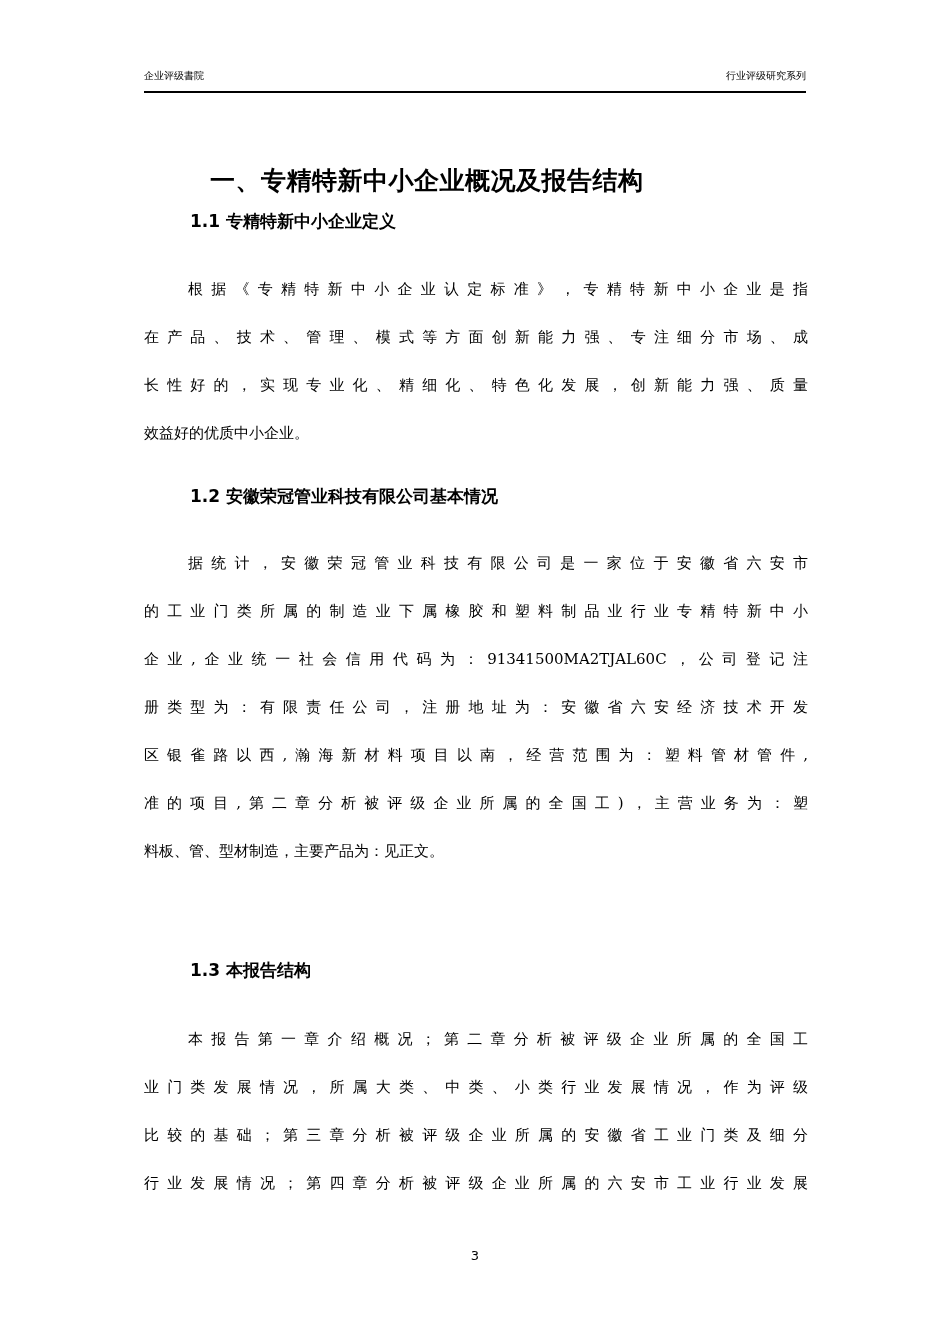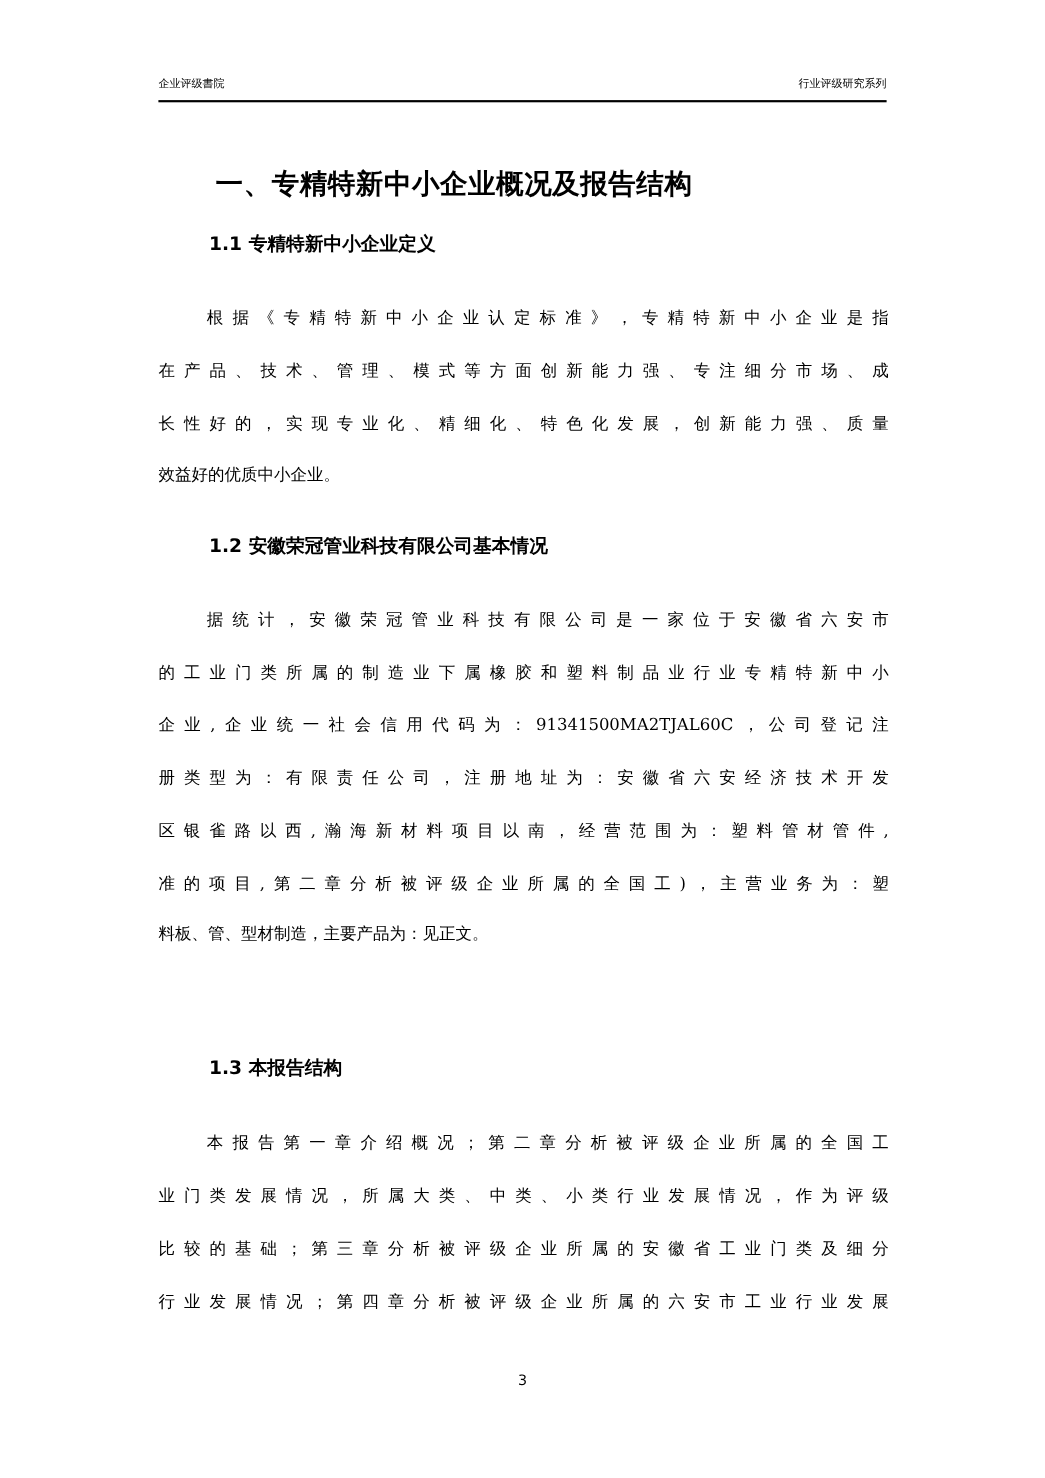--- a/index.html
+++ b/index.html
@@ -5,28 +5,28 @@
   html, body { margin: 0; padding: 0; background: #ffffff; }
   body { width: 950px; height: 1344px; position: relative; overflow: hidden; color: #000; }
   .page { position: absolute; left: 0; top: 0; width: 950px; height: 1344px; background: #fff; }
   .header { position: absolute; left: 144px; top: 66px; width: 662px; height: 24px;
             font-family: "DejaVu Sans", "Liberation Sans", sans-serif; font-size: 10px; color: #000; }
   .header .left { position: absolute; left: 0; top: 3px; }
   .header .right { position: absolute; right: 0; top: 3px; }
   .header-rule { position: absolute; left: 144px; top: 91px; width: 662px; height: 2px; background: #000; }
   .content { position: absolute; left: 144px; top: 140px; width: 664px;
              font-family: "DejaVu Serif", "Liberation Serif", serif; }
-  h1.chapter { margin: 2px; position: absolute; left: 50px; top: 8px; font-size: 25px; font-weight: bold;
+  h1.chapter { margin: 16px; position: absolute; left: 50px; top: 8px; font-size: 25px; font-weight: bold;
                letter-spacing: 0.5px; white-space: nowrap; font-family: "DejaVu Sans", "Liberation Sans", sans-serif; }
   h2.section { margin: 0; position: absolute; left: 46px; font-size: 17px; font-weight: bold; white-space: nowrap;
                font-family: "DejaVu Sans", "Liberation Sans", sans-serif; }
   .para { position: absolute; left: 0; width: 664px; font-size: 15px; line-height: 48px; margin: 0; }
   .para .line { display: block; white-space: nowrap; text-align: justify; text-align-last: justify; height: 48px; }
   .para .line.first { padding-left: 44px; }
-  .para .line.last { text-align-last: left; font-family: Liberation Mono, monospace; }
+  .para .line.last { text-align-last: left; }
   .page-number { position: absolute; left: 0; width: 950px; top: 1248px; text-align: center;
                  font-family: "DejaVu Sans", "Liberation Sans", sans-serif; font-size: 13px; }
 </style>
 </head>
 <body>
 
 <div class="page">
 
   <div class="header">
     <span class="left">企业评级書院</span>

